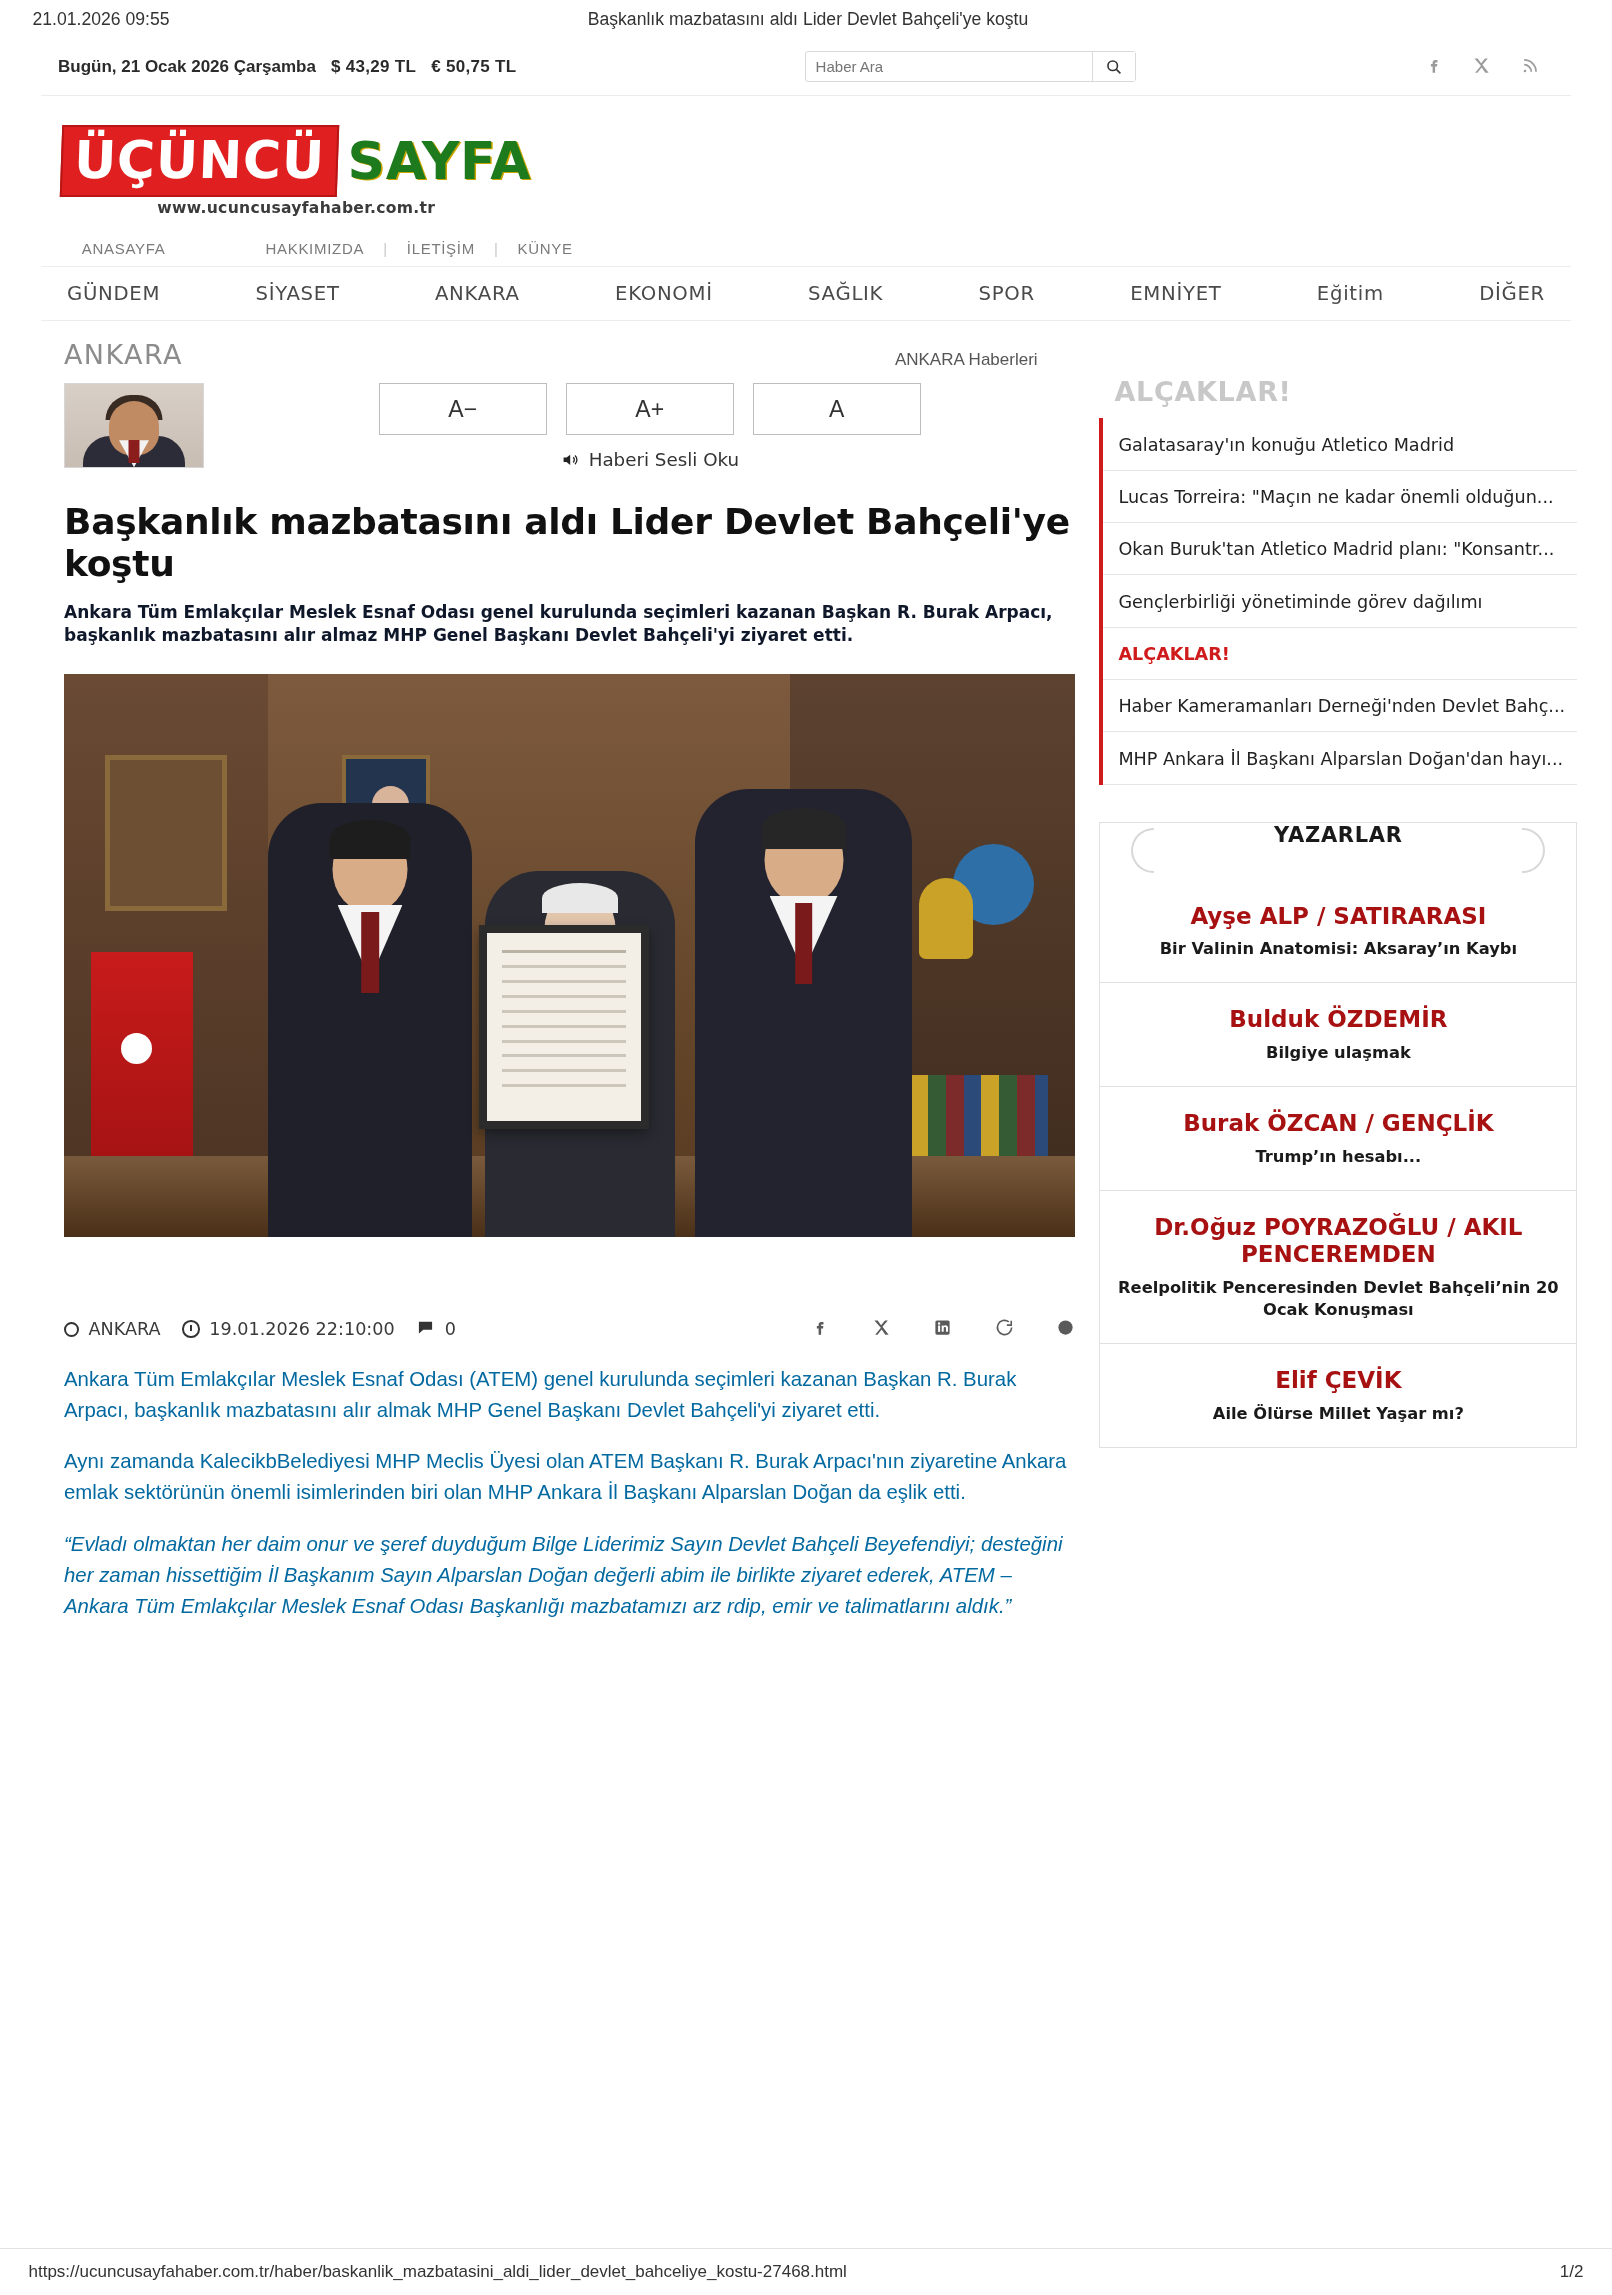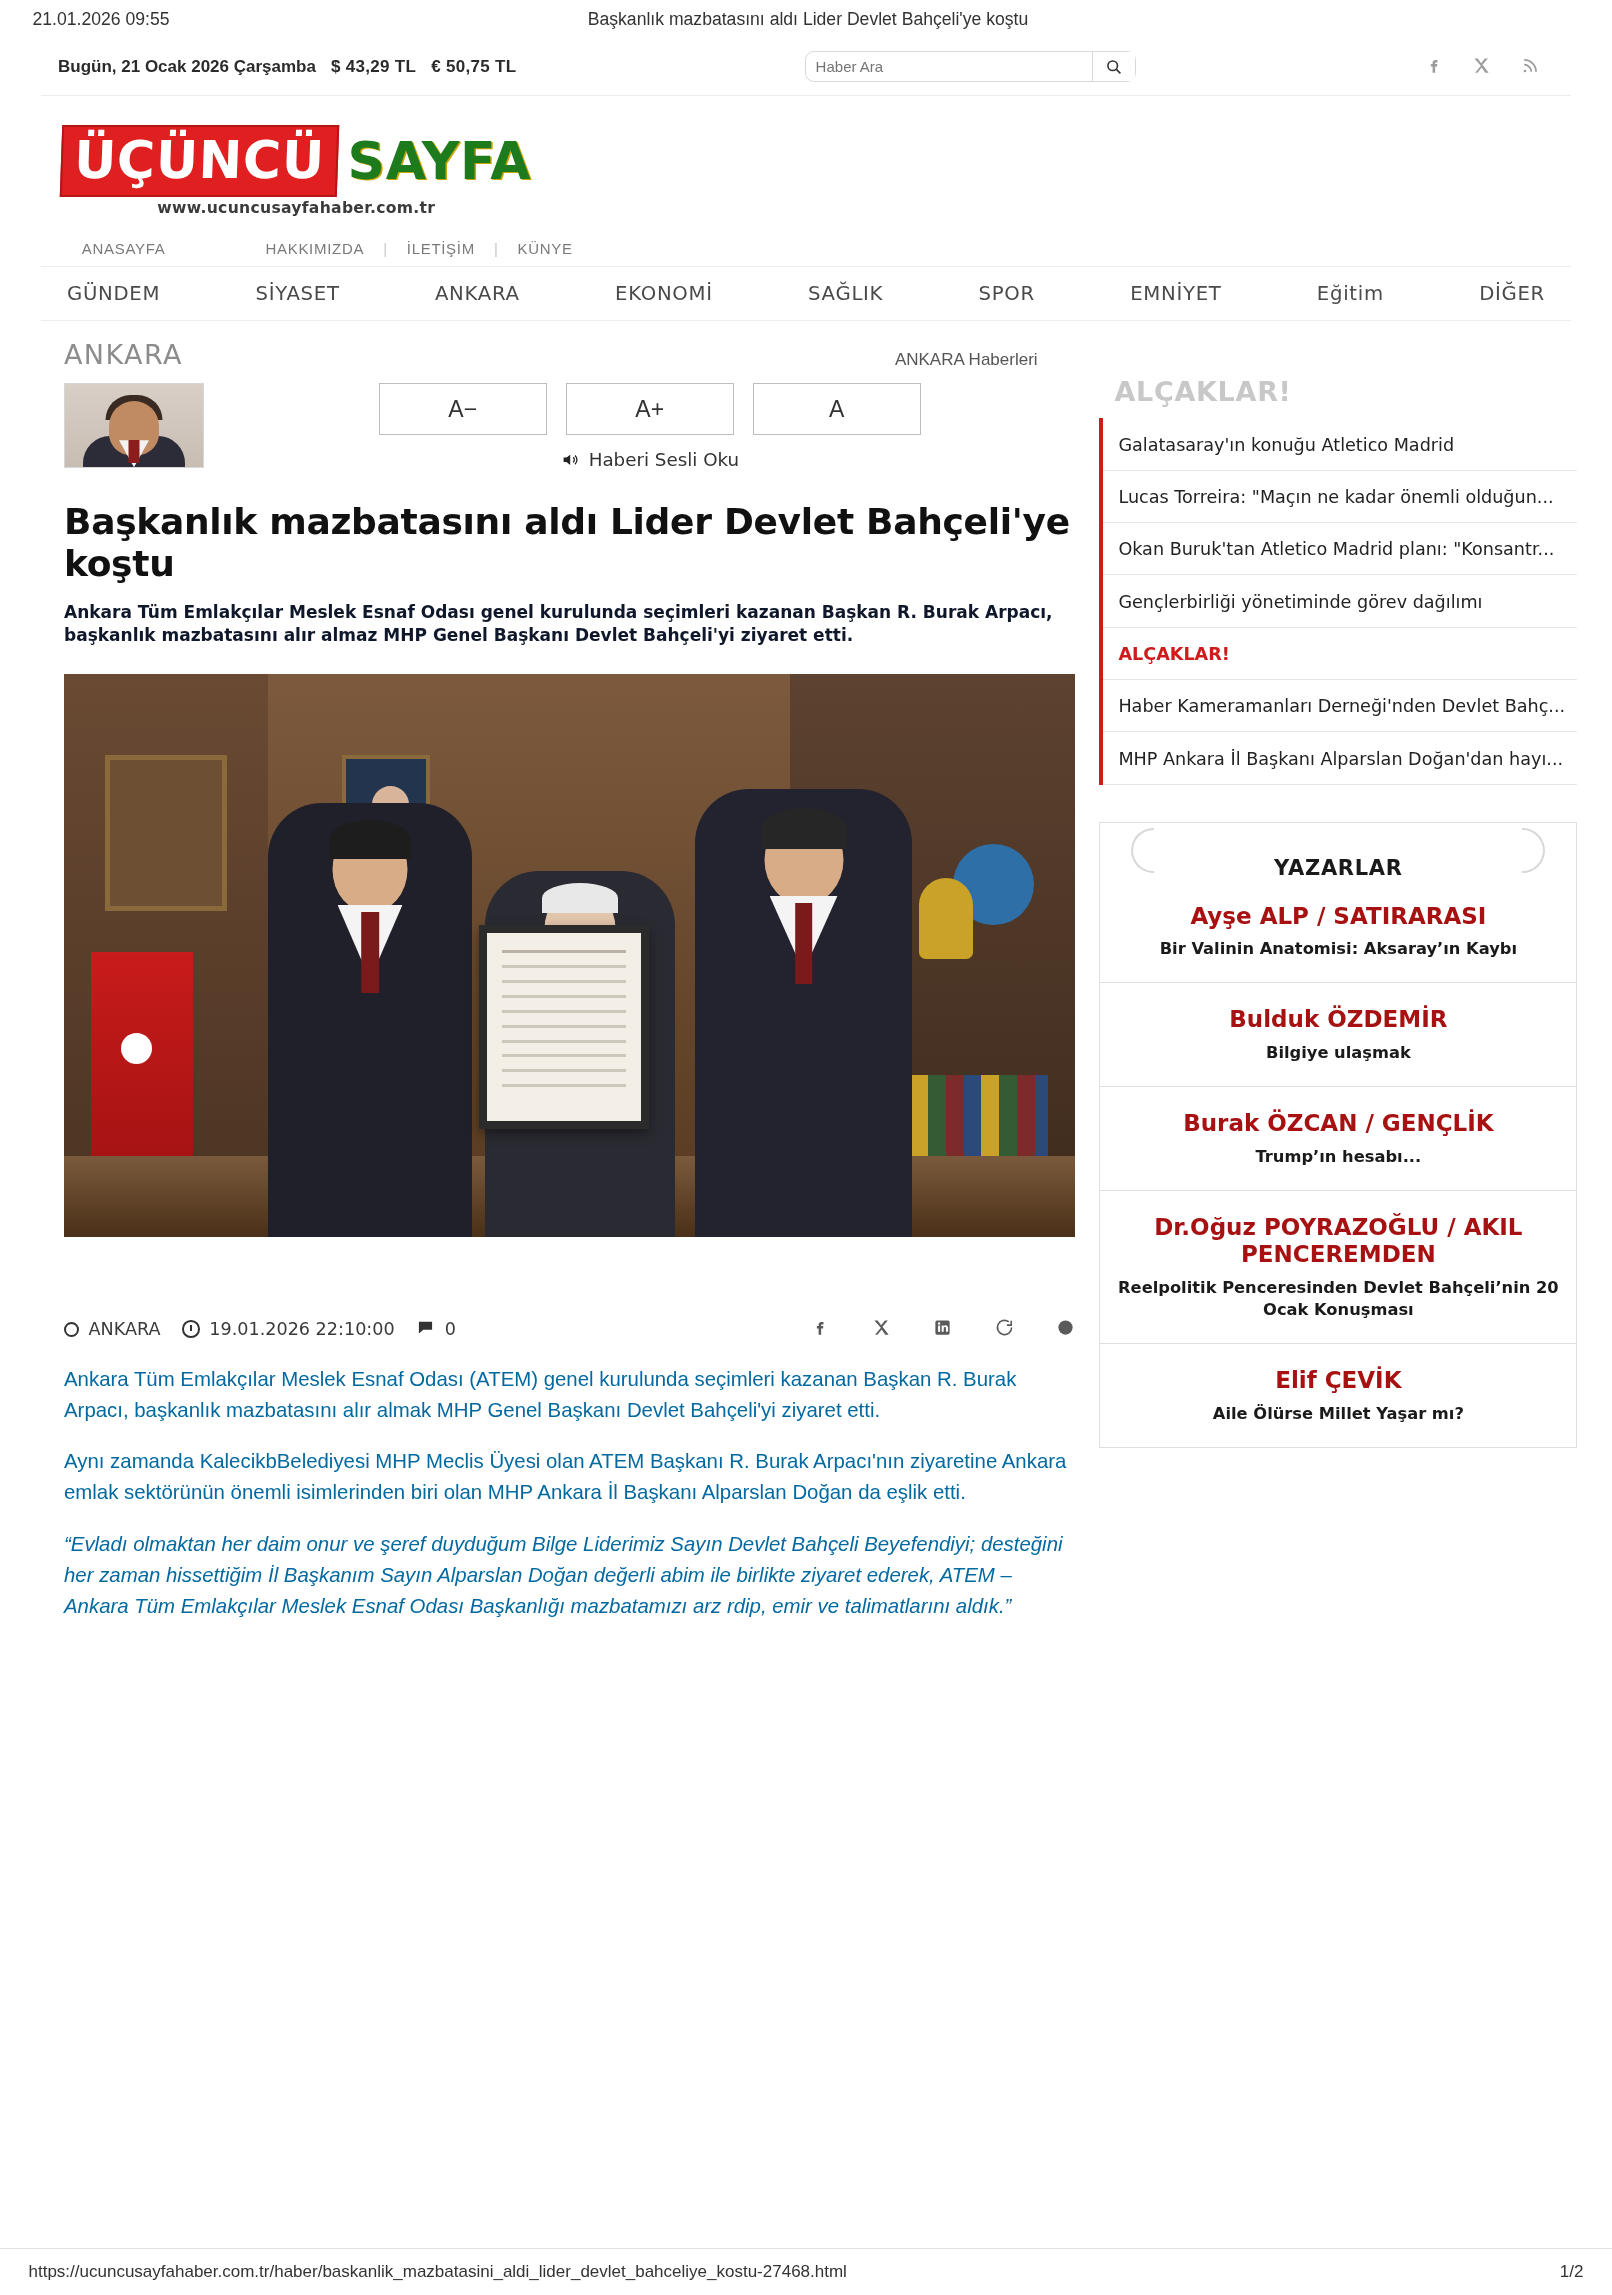--- a/index.html
+++ b/index.html
@@ -68,21 +68,21 @@
     font-weight: bold;
     color: #2b2b2b;
     white-space: nowrap;
   }
   .topbar-left .cur { font-weight: bold; letter-spacing: 0.3px; }
   .topbar-center { flex: 1; display: flex; justify-content: center; }
   .search-wrap {
     display: flex;
     align-items: stretch;
     border: 1.4px solid #d9d9d9;
-    border-radius: 9px;
+    border-radius: 3px;
     height: 31px;
     width: 331px;
     background: #fff;
   }
   .search-wrap input {
     flex: 1;
     border: none;
     outline: none;
     padding: 0 9.5px;
     font-size: 15px;
@@ -428,21 +428,21 @@
   }
   .news-item.active { color: #cf1b1b; font-weight: bold; }
 
   .yazarlar-head {
     position: relative;
     margin-top: 37px;
     height: 58px;
     border: 1.4px solid #e0e0e0;
     border-bottom: none;
     display: flex;
-    align-items: flex-end;
+    align-items: flex-start;
     justify-content: center;
   }
   .yazarlar-head span {
     font-family: "DejaVu Sans", sans-serif;
     font-size: 21px;
     font-weight: bold;
     letter-spacing: 0.7px;
     color: #1a1a1a;
   }
   .yz-arc { position:absolute; top:5.4px; width:23px; height:45px; border:2px solid #d8d8d8; border-radius:0 27px 27px 0; border-left:none; }

